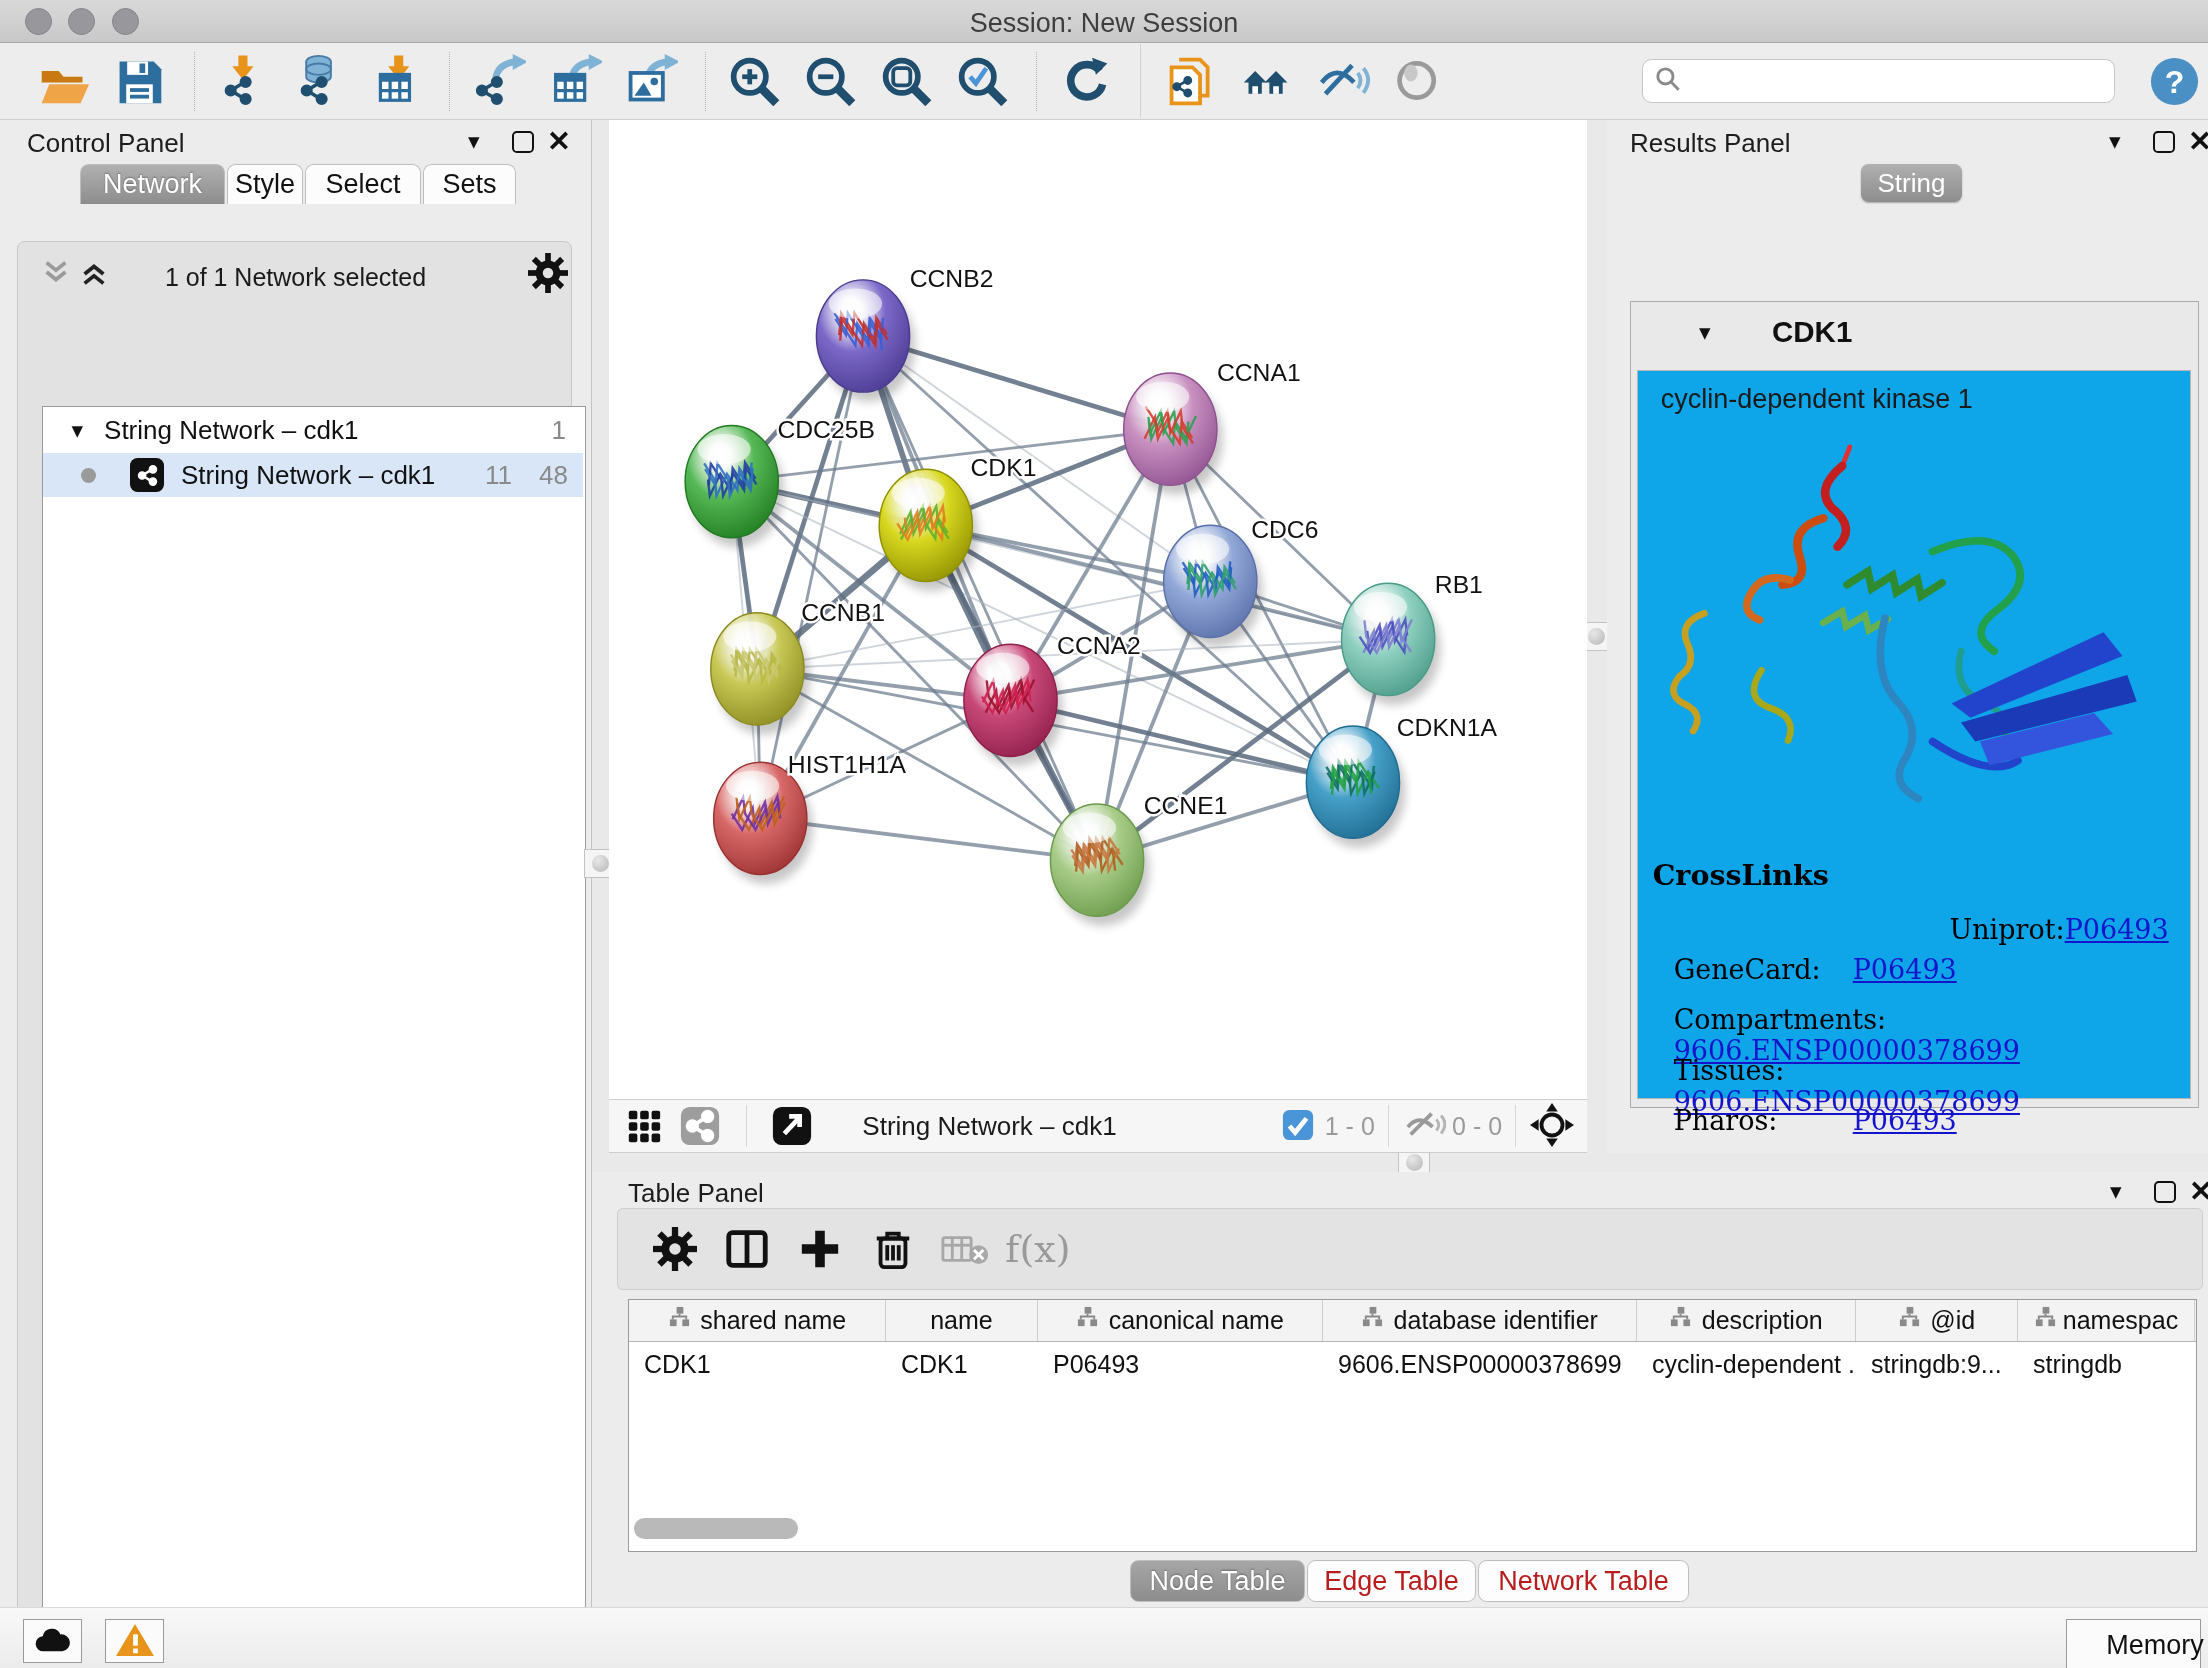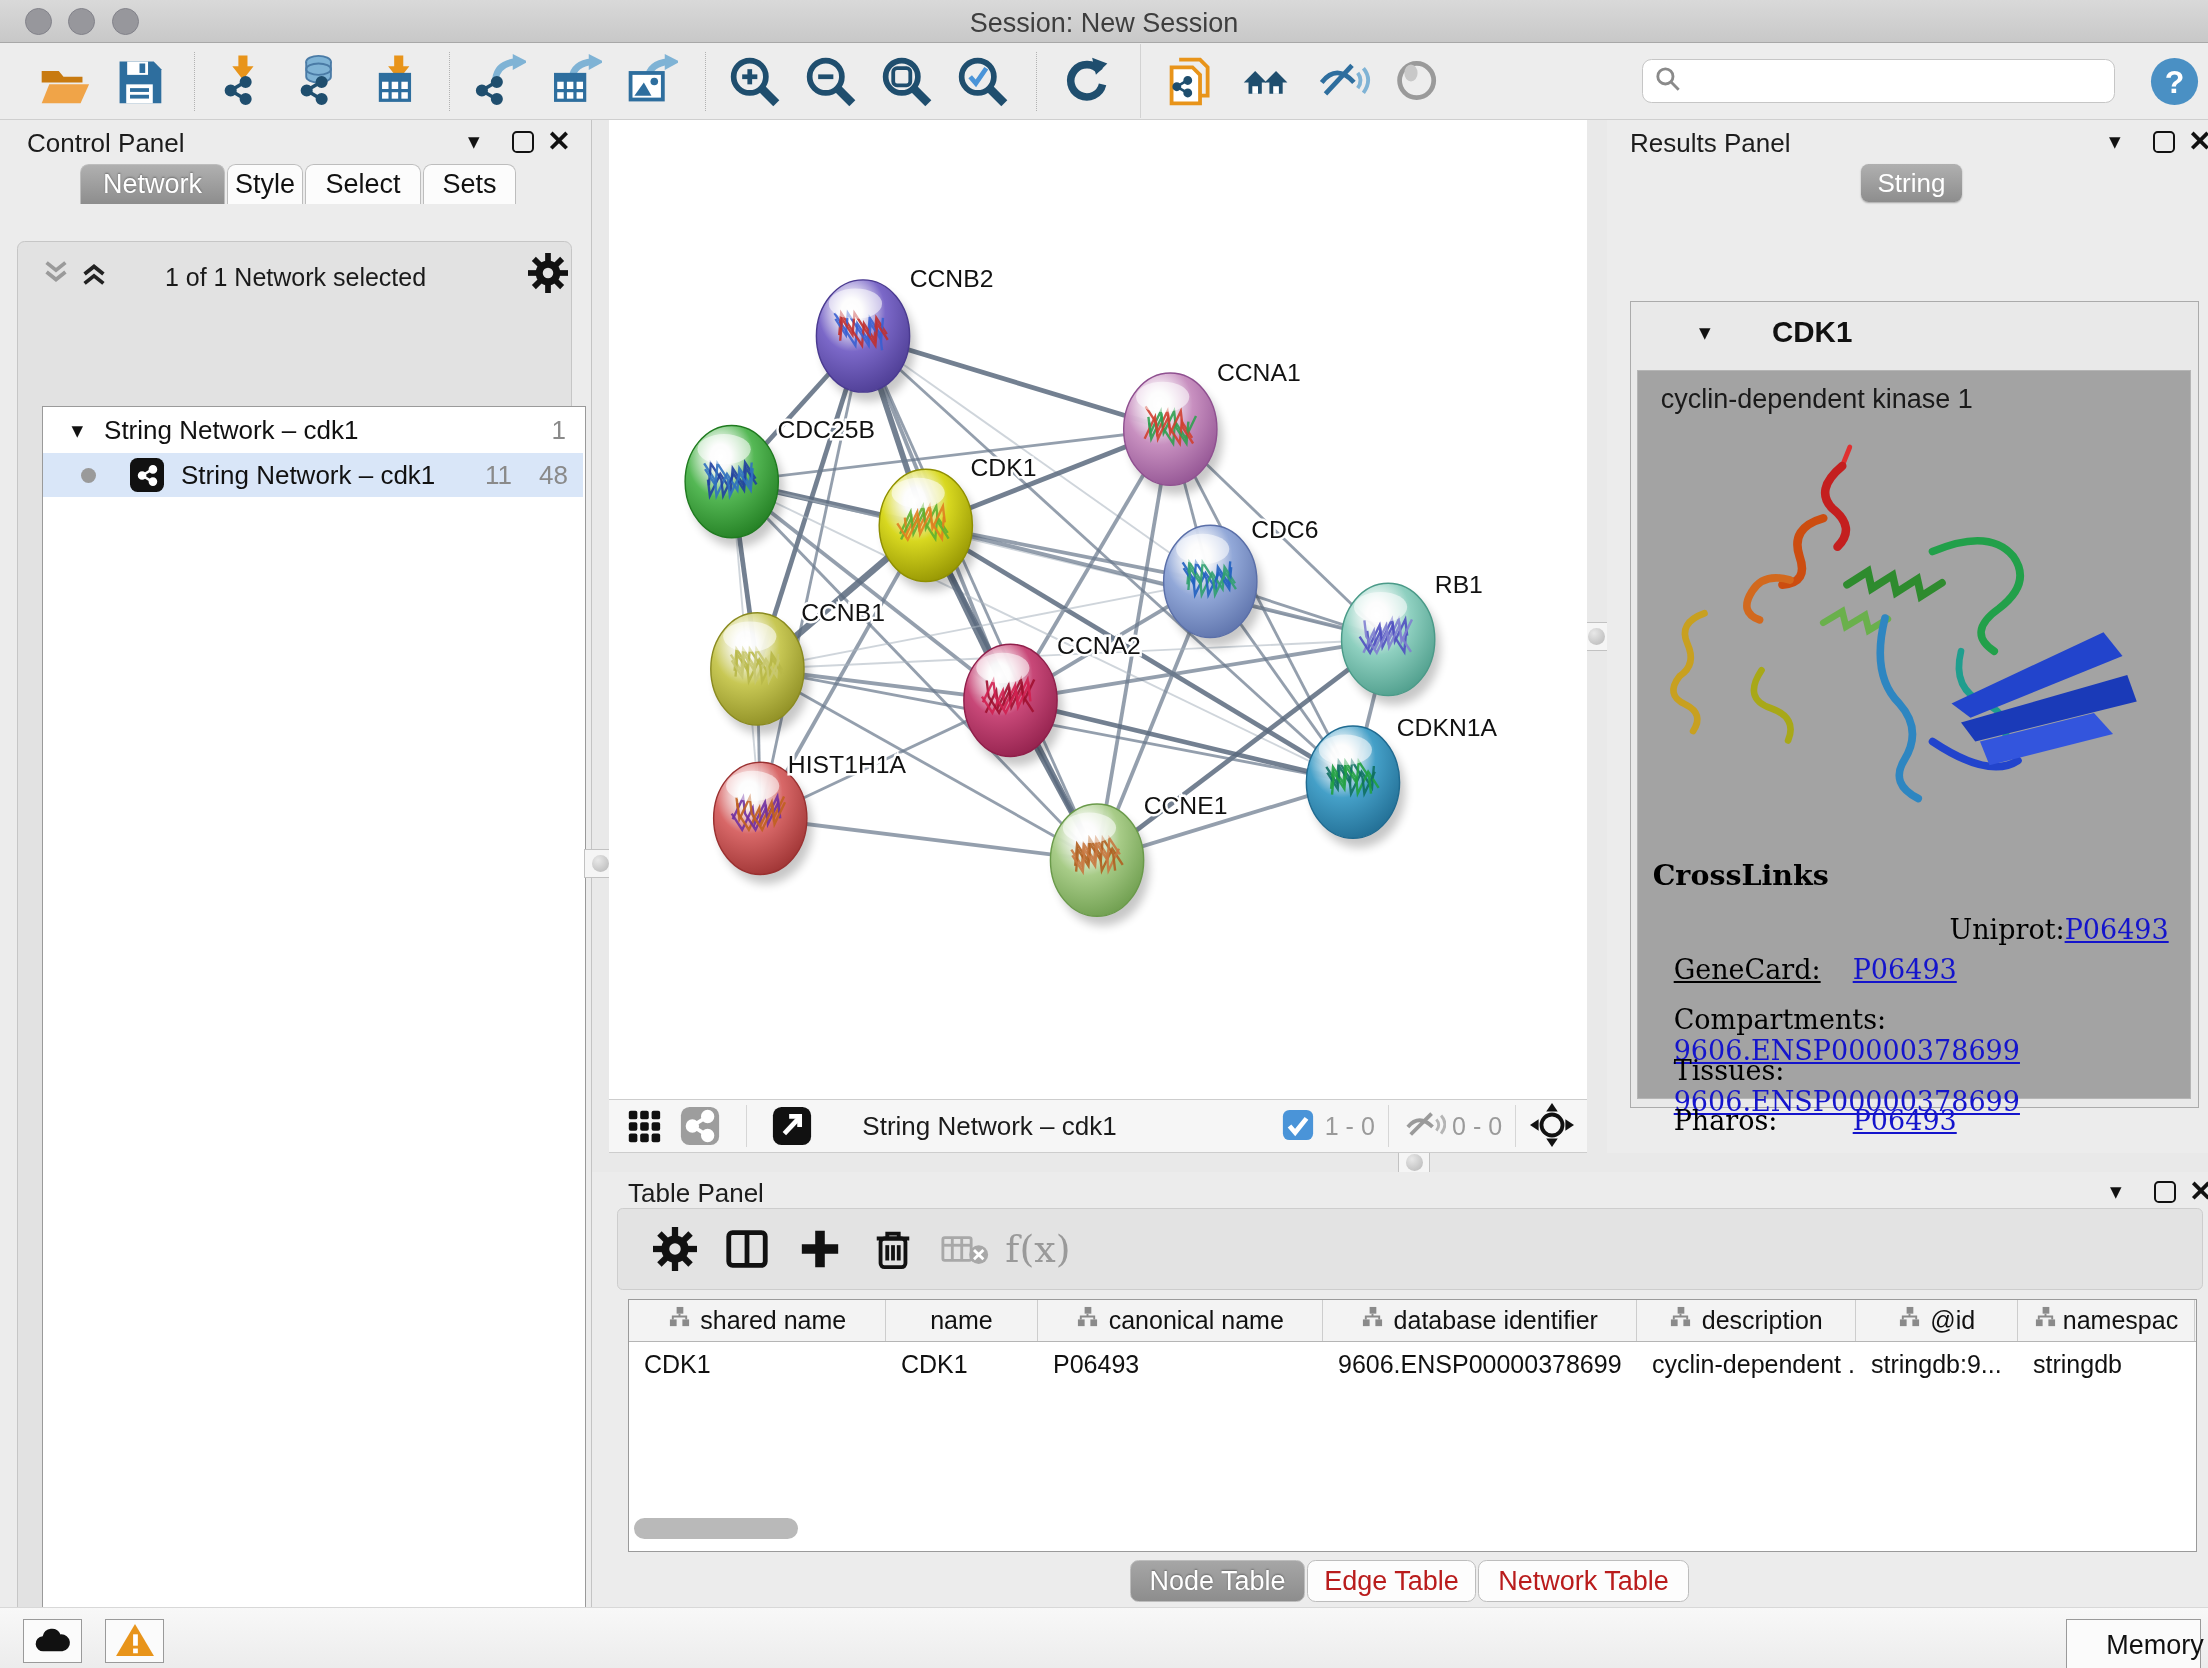--- a/index.html
+++ b/index.html
@@ -75,21 +75,21 @@
   .rp-tab { left:254px; top:44px; width:101px; height:38px; border-radius:7.6px;
     background:linear-gradient(#b0b0b0,#8d8d8d); color:#fff; font-size:26px;
     display:flex; align-items:center; justify-content:center; box-shadow:0 1px 1.9px rgba(0,0,0,.3); }
   .rp-box1 { left:23px; top:86px; width:569px; height:91px; background:#e9e9e9;
     border:1.9px solid #ababab; }
   .rp-btn { position:absolute; top:28.5px; height:48px; background:#fdfdfd; border:1px solid #b5b5b5;
     border-radius:9.5px; font-size:27px; color:#111; display:flex; align-items:center; justify-content:center; }
   .rp-box2 { left:23px; top:181px; width:569px; height:807px; background:#e9e9e9;
     border:1.9px solid #ababab; }
   .rp-gene-head { font-size:29.5px; font-weight:bold; color:#111; }
-  .rp-inner { left:5.7px; top:68px; width:554px; height:729px; background:#a3a3a3; border:1px solid #b5b5b5;padding-left:20px; }
+  .rp-inner { left:5.7px; top:68px; width:554px; height:729px; background:#0ea5e9; border:1px solid #b5b5b5;padding-left:20px; }
   .rp-desc { font-size:27px; color:#1a1a1a; }
   .serif { font-family:"DejaVu Serif","Liberation Serif",serif; }
   .xl-title { font-size:28.5px; font-weight:bold; color:#000; }
   .xl-row { position:absolute; left:36px; font-size:27px; color:#000; }
   .xl-link { color:#1414cc; text-decoration:underline; }
 
   
   .table-panel { left:592px; top:1172px; width:1617px; height:436px; background:#ececec; }
   .tp-toolbar { left:25px; top:36px; width:1586px; height:82px; background:#e3e3e3;
     border:1px solid #cdcdcd; border-radius:5.7px; display:flex; align-items:center; padding-left:23px; }
@@ -752,21 +752,21 @@
           </g>
           <g stroke="none">
             <polygon points="320,290 480,215 500,240 340,305" fill="#2244cc"></polygon>
             <polygon points="330,310 505,260 515,288 345,330" fill="#1a3ab8"></polygon>
             <polygon points="350,330 470,300 490,322 360,355" fill="#3355dd"></polygon>
           </g>
         </svg>
         <div class="abs serif xl-title" style="left:15px;top:487px">CrossLinks</div>
         <div id="crosslinks">
             <div class="xl-row serif" style="top: 543px; width: 495px; text-align: right;"><span style="display: inline-block; width: 179px;">Uniprot:</span><span class="xl-link">P06493</span></div>
-            <div class="xl-row serif" style="top: 583px; width: 495px;"><span style="display: inline-block; width: 179px; text-decoration: underline;">GeneCard:</span><span class="xl-link">P06493</span></div>
+            <div class="xl-row serif" style="top: 583px; width: 495px;"><span style="display: inline-block; width: 179px;">GeneCard:</span><span class="xl-link">P06493</span></div>
             <div class="xl-row serif" style="top: 633px; width: 495px;"><span style="display: inline-block; width: 179px;">Compartments:</span><span class="xl-link">9606.ENSP00000378699</span></div>
             <div class="xl-row serif" style="top: 684px; width: 495px;"><span style="display: inline-block; width: 179px;">Tissues:</span><span class="xl-link">9606.ENSP00000378699</span></div>
             <div class="xl-row serif" style="top: 734px; width: 495px;"><span style="display: inline-block; width: 179px;">Pharos:</span><span class="xl-link">P06493</span></div>
           </div>
       </div>
     </div>
   </div>
 
   <div class="abs table-panel">
     <div class="abs panel-title" style="left:36px;top:5.7px">Table Panel</div>

